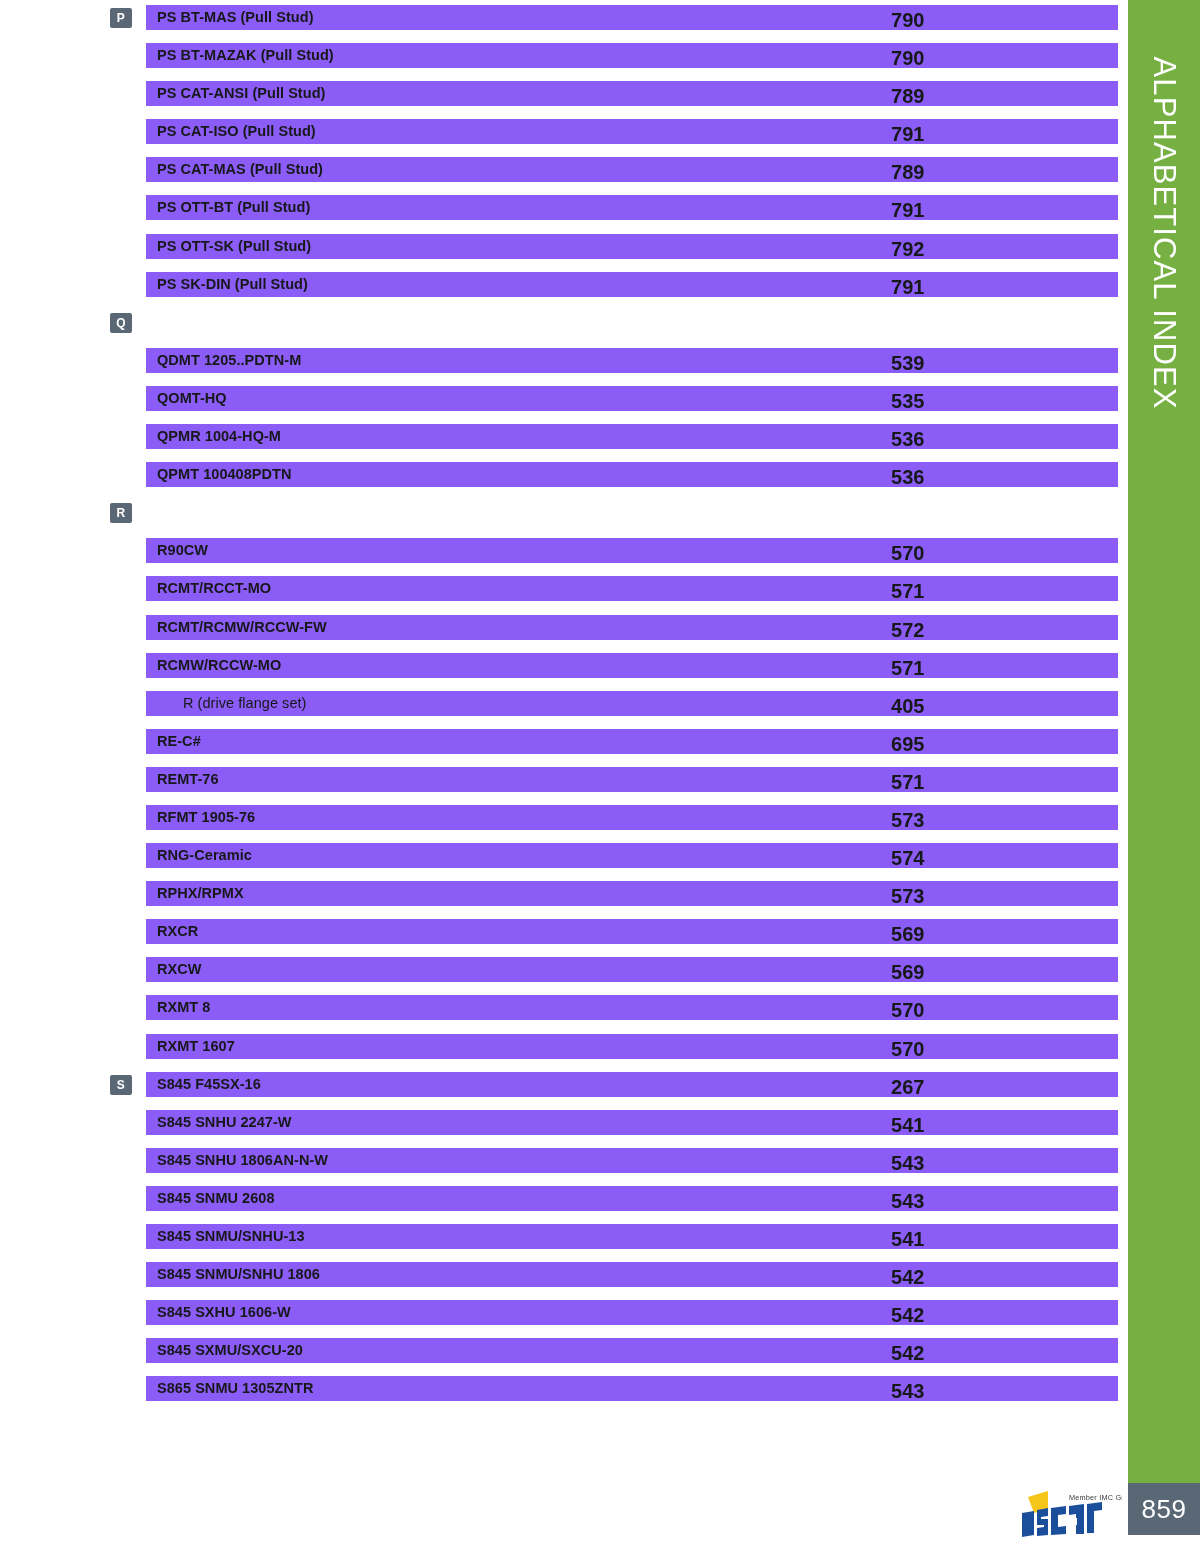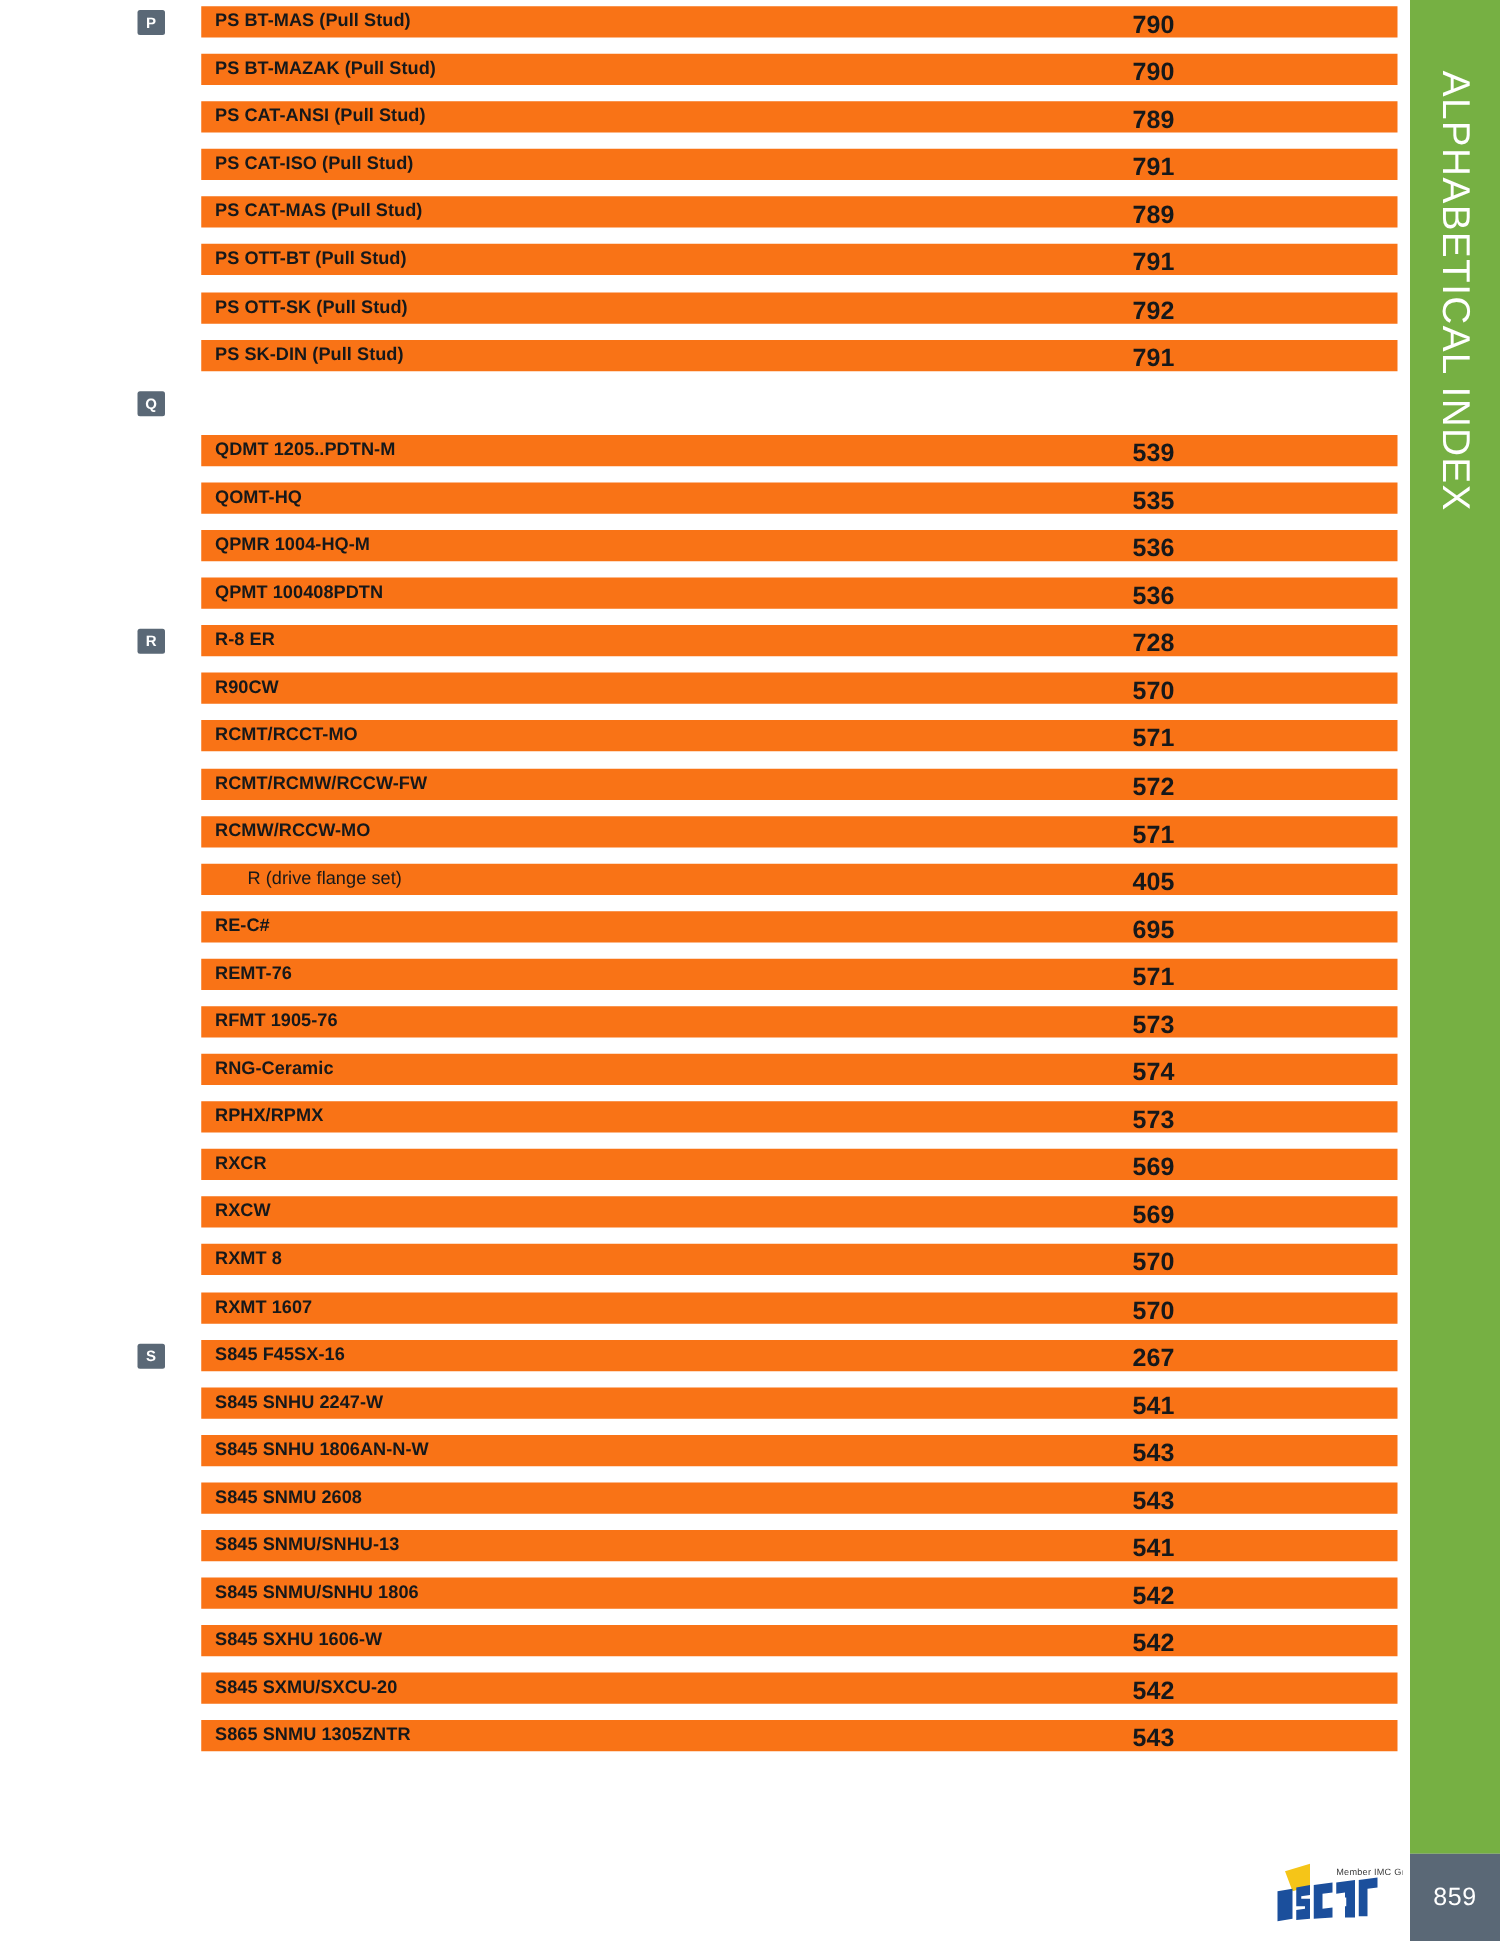--- a/index.html
+++ b/index.html
@@ -46,27 +46,27 @@
     font-weight: 400;
     margin-top: 215px;
   }
 
   
   #page-number-box {
     position: absolute;
     left: 1128px;
     top: 1483px;
     width: 72px;
-    height: 70px;
+    height: 52px;
     background: #5a6876;
     color: #ffffff;
     display: flex;
     align-items: center;
     justify-content: center;
-    font-size: 20px;
+    font-size: 26px;
     letter-spacing: .5px;
   }
 
   
   #logo {
     position: absolute;
     left: 1014px;
     top: 1489px;
     width: 108px;
     height: 52px;
@@ -95,25 +95,25 @@
     color: #ffffff;
     font-size: 12px;
     font-weight: bold;
     display: flex;
     align-items: center;
     justify-content: center;
     letter-spacing: .3px;
   }
   .bar {
     position: absolute;
-    left: 161px;
+    left: 146px;
     right: 10px;
     top: 5px;
     height: 25px;
-    background: #f97316;
+    background: #8b5cf6;
   }
   .bar-name {
     position: absolute;
     left: 11px;
     top: 4px;
     font-size: 14.5px;
     font-weight: bold;
     color: #16181a;
     letter-spacing: .05px;
     white-space: nowrap;
@@ -204,24 +204,20 @@
       </div>
     </div>
     <div class="row">
       <div class="bar">
         <span class="bar-name">QPMT 100408PDTN</span>
         <span class="bar-page">536</span>
       </div>
     </div>
     <div class="row">
       <div class="letter-badge">R</div>
-      <div class="bar">
-        <span class="bar-name">R-8 ER</span>
-        <span class="bar-page">728</span>
-      </div>
     </div>
     <div class="row">
       <div class="bar">
         <span class="bar-name">R90CW</span>
         <span class="bar-page">570</span>
       </div>
     </div>
     <div class="row">
       <div class="bar">
         <span class="bar-name">RCMT/RCCT-MO</span>

